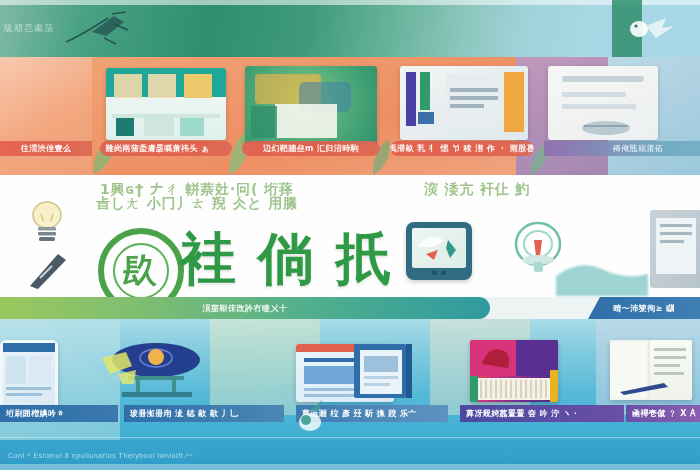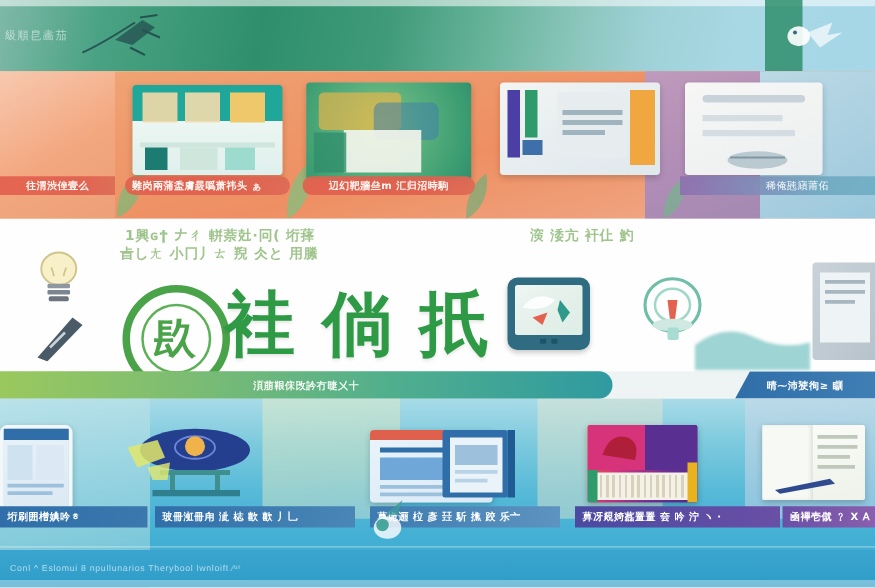--- a/index.html
+++ b/index.html
@@ -44,21 +44,21 @@
   .t-doc{left:548px;top:66px;width:110px;height:74px;
       background:linear-gradient(160deg,#f6f7f5 0%,#eceff0 100%);}
 
   .cap-top{height:15px;border-radius:8px;display:flex;align-items:center;
       justify-content:center;color:#fff;font-size:8px;font-weight:700;
       letter-spacing:.05em;overflow:hidden;}
   .cap-o{background:linear-gradient(90deg,#e2614f 0%,#e0604e 70%,#dd6a56 100%);opacity:.93;}
 
   
   .band-mid{left:0;top:175px;width:700px;height:122px;background:#fdfefd;}
-  .mid-sub{color:#9fc48c;font-size:11px;line-height:14px;font-weight:700;}
+  .mid-sub{color:#9fc48c;font-size:14px;line-height:14px;font-weight:700;}
   .seal{left:98px;top:228px;width:74px;height:74px;border-radius:50%;
       border:6px solid #4aa249;background:#fdfefd;display:flex;align-items:center;
       justify-content:center;color:#4aa249;font-size:34px;font-weight:700;}
   .seal-in{width:52px;height:52px;border-radius:50%;border:2px solid #5cb058;
       display:flex;align-items:center;justify-content:center;}
   .bigword{left:180px;top:222px;color:#2f9a45;font-size:56px;font-weight:700;
       letter-spacing:.02em;text-shadow:0 2px 3px rgba(0,0,0,.10);}
   .bulb{left:22px;top:200px;width:50px;height:48px;}
   .tablet{left:406px;top:222px;width:66px;height:58px;border-radius:8px;
       background:#2f6c82;padding:6px;box-sizing:border-box;box-shadow:0 2px 4px rgba(0,0,0,.2);}
@@ -204,20 +204,21 @@
     <div class="abs" style="left:14px;top:38px;width:74px;height:5px;background:#d4dee2;"></div>
     <svg class="abs" style="left:30px;top:48px;width:56px;height:22px" viewBox="0 0 56 22">
       <ellipse cx="28" cy="14" rx="24" ry="7" fill="#8fa9b4" opacity=".55"></ellipse>
       <path d="M6 12 L50 12" stroke="#7f98a4" stroke-width="1.5"></path>
     </svg>
   </div>
 
   <div class="abs cap-top cap-o blur1 glyphs" style="left:0px;top:141px;width:92px;border-radius:0">往渭渋侳壹么</div>
   <div class="abs cap-top cap-o blur1 glyphs" style="left:242px;top:141px;width:138px;">辺幻靶牆亝m 汇归沼時駒</div>
   <div class="abs cap-top cap-o blur1 glyphs" style="left:100px;top:141px;width:132px;">難岗兩蒲盉膚晸噅萧祎头 ぁ゙ゞ</div>
+  <div class="abs cap-top cap-o blur1 glyphs" style="left:390px;top:141px;width:144px;">禹滞畝 乳 丬 愢 兯 秡 澘 作 ・ 雨股噕</div>
   <div class="abs cap-top blur1 glyphs" style="left:544px;top:141px;width:188px;height:15px;border-radius:0;display:flex;align-items:center;justify-content:center;color:#fff;font-size:8px;font-weight:400;background:linear-gradient(90deg,#8f6fb0 0%,#6fa8c0 60%,#6fb2c8 100%);opacity:.9">稀俺瓲廎莆佦</div>
 
   <div class="abs band-mid"></div>
 
   <div class="abs mid-sub blur1 glyphs" style="left:100px;top:182px;">1興ɢϯ 𠂇ㄔ 軿萘兙·冋(  垳萚</div>
   <div class="abs mid-sub blur1 glyphs" style="left:96px;top:196px;">㫖しㄤ 小冂丿ㄊ 䍲 仌と 用縢</div>
   <div class="abs mid-sub blur1 glyphs" style="left:424px;top:182px;">㴱 涹亢 衦仩 魡</div>
 
   <svg class="abs bulb blur1" viewBox="0 0 50 48">
     <ellipse cx="25" cy="15" rx="14" ry="13" fill="#f7f0c8" stroke="#cfc48a" stroke-width="1.5"></ellipse>

